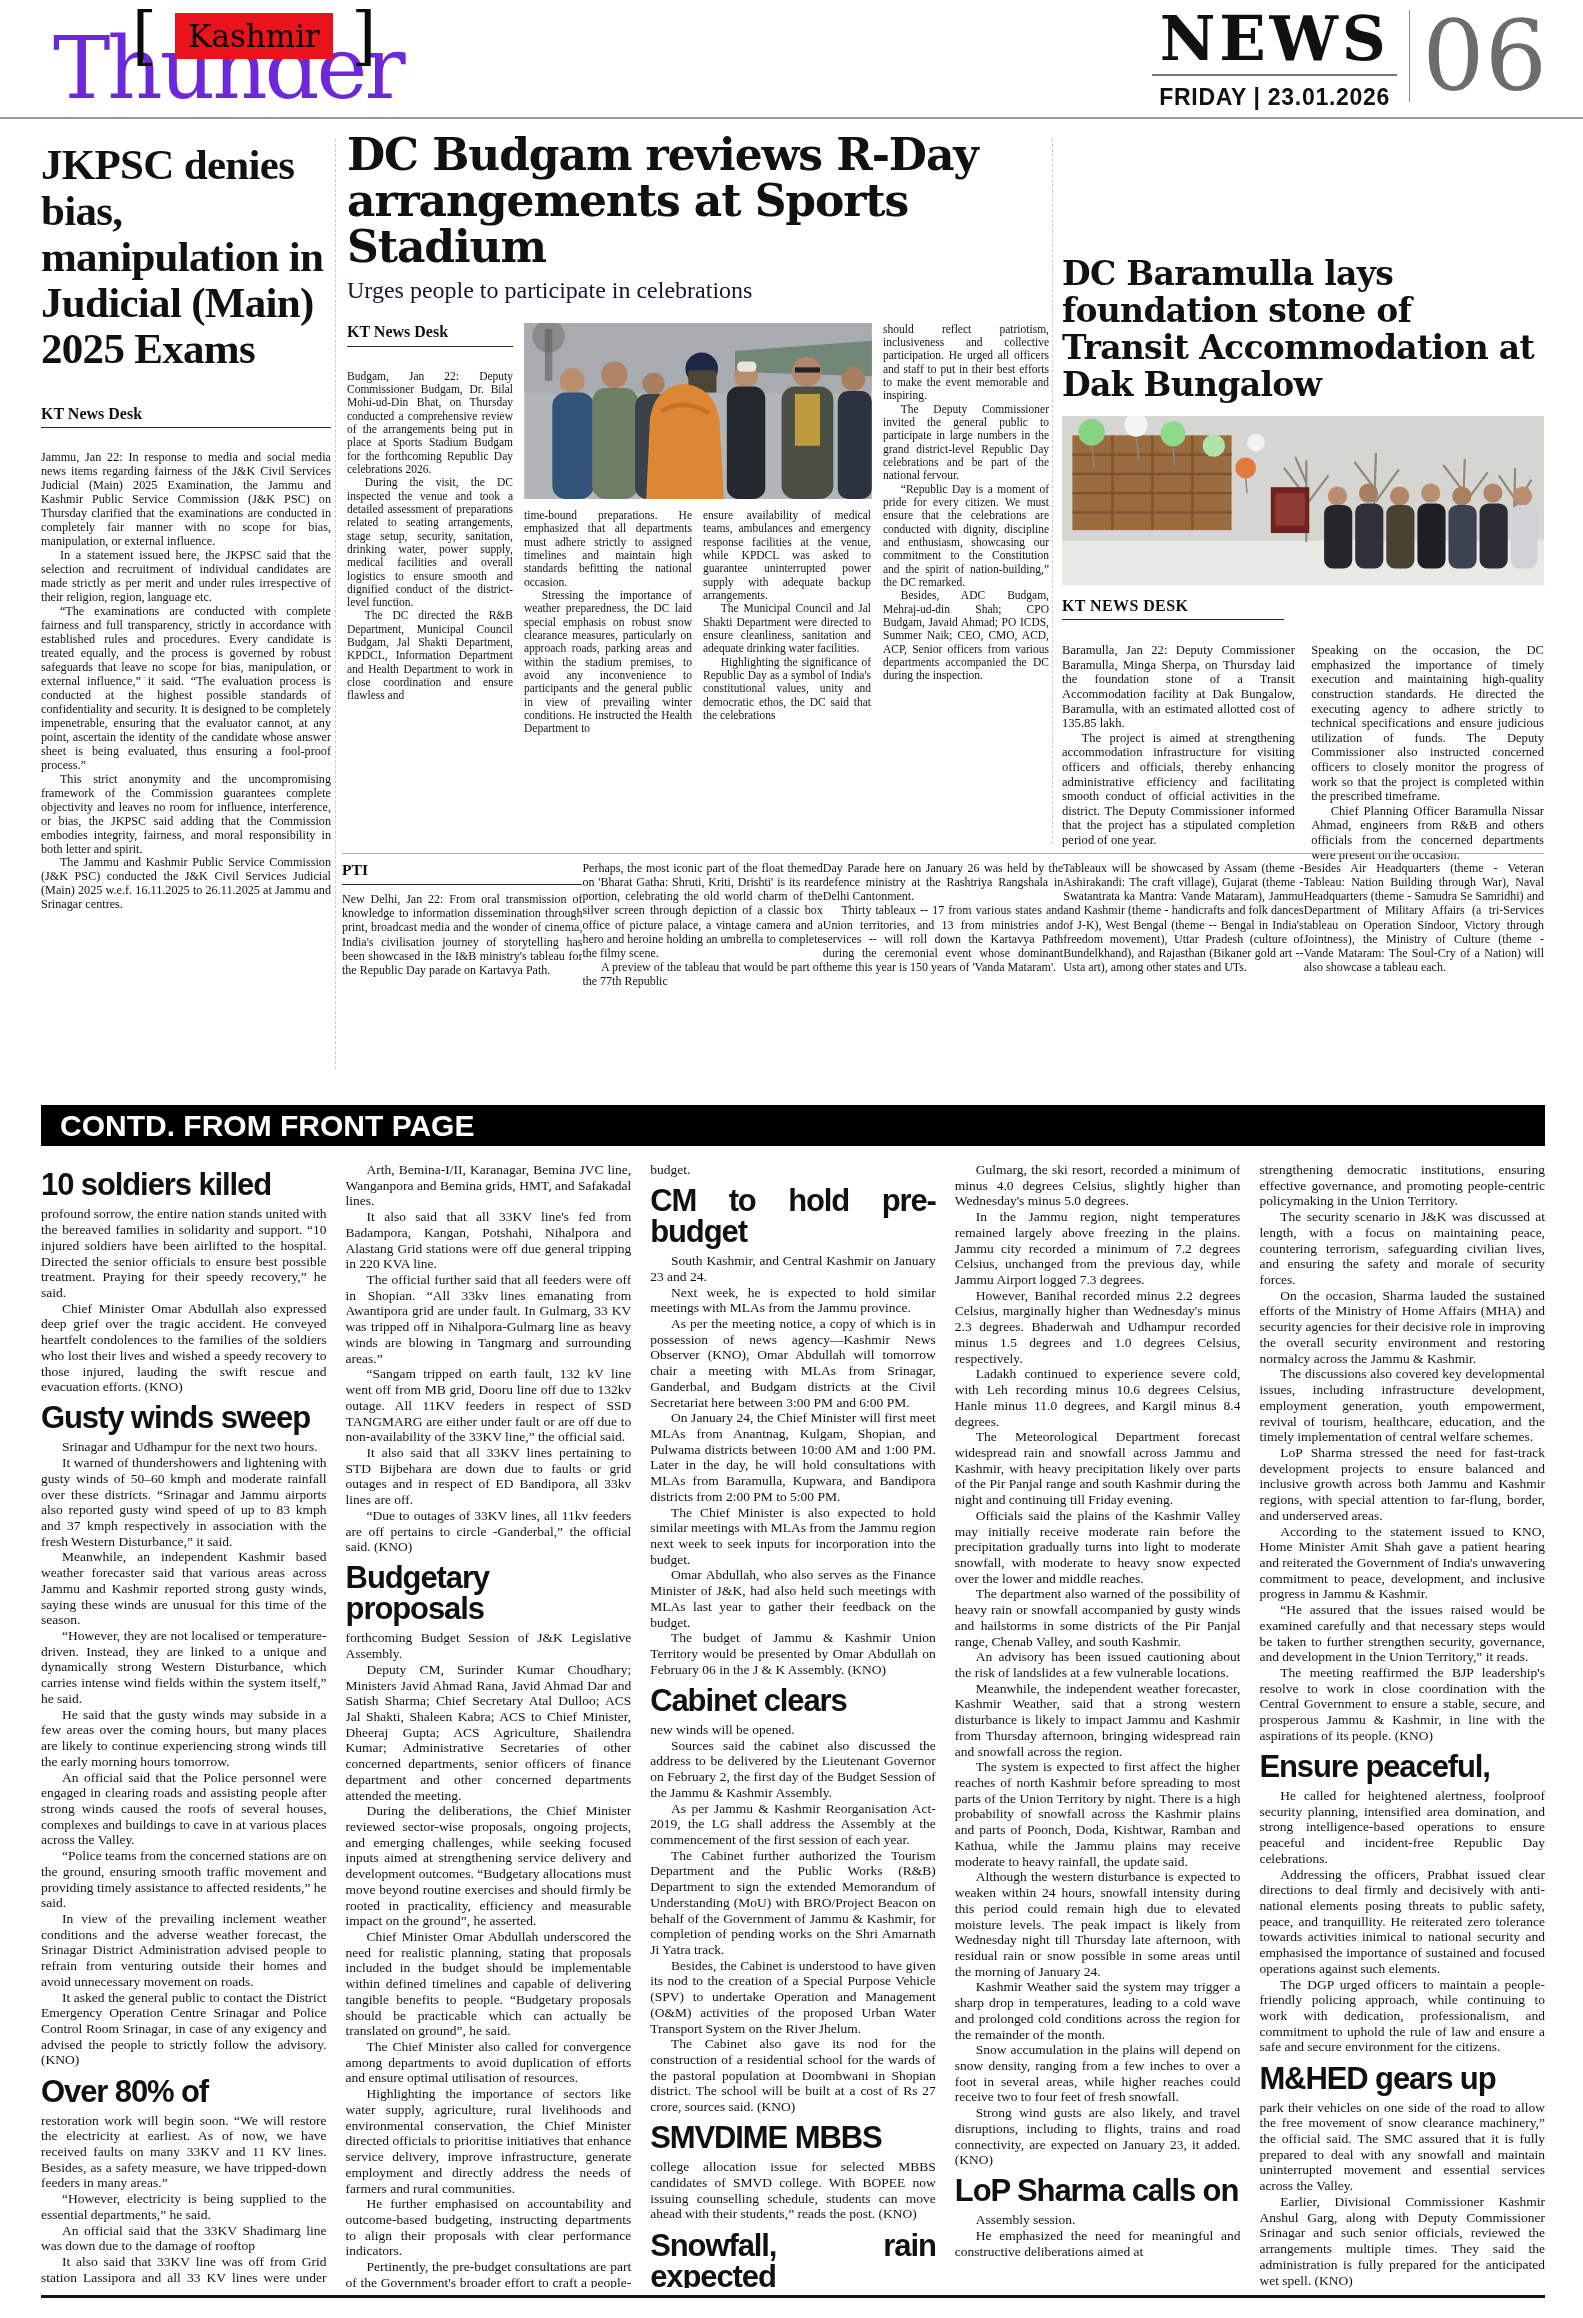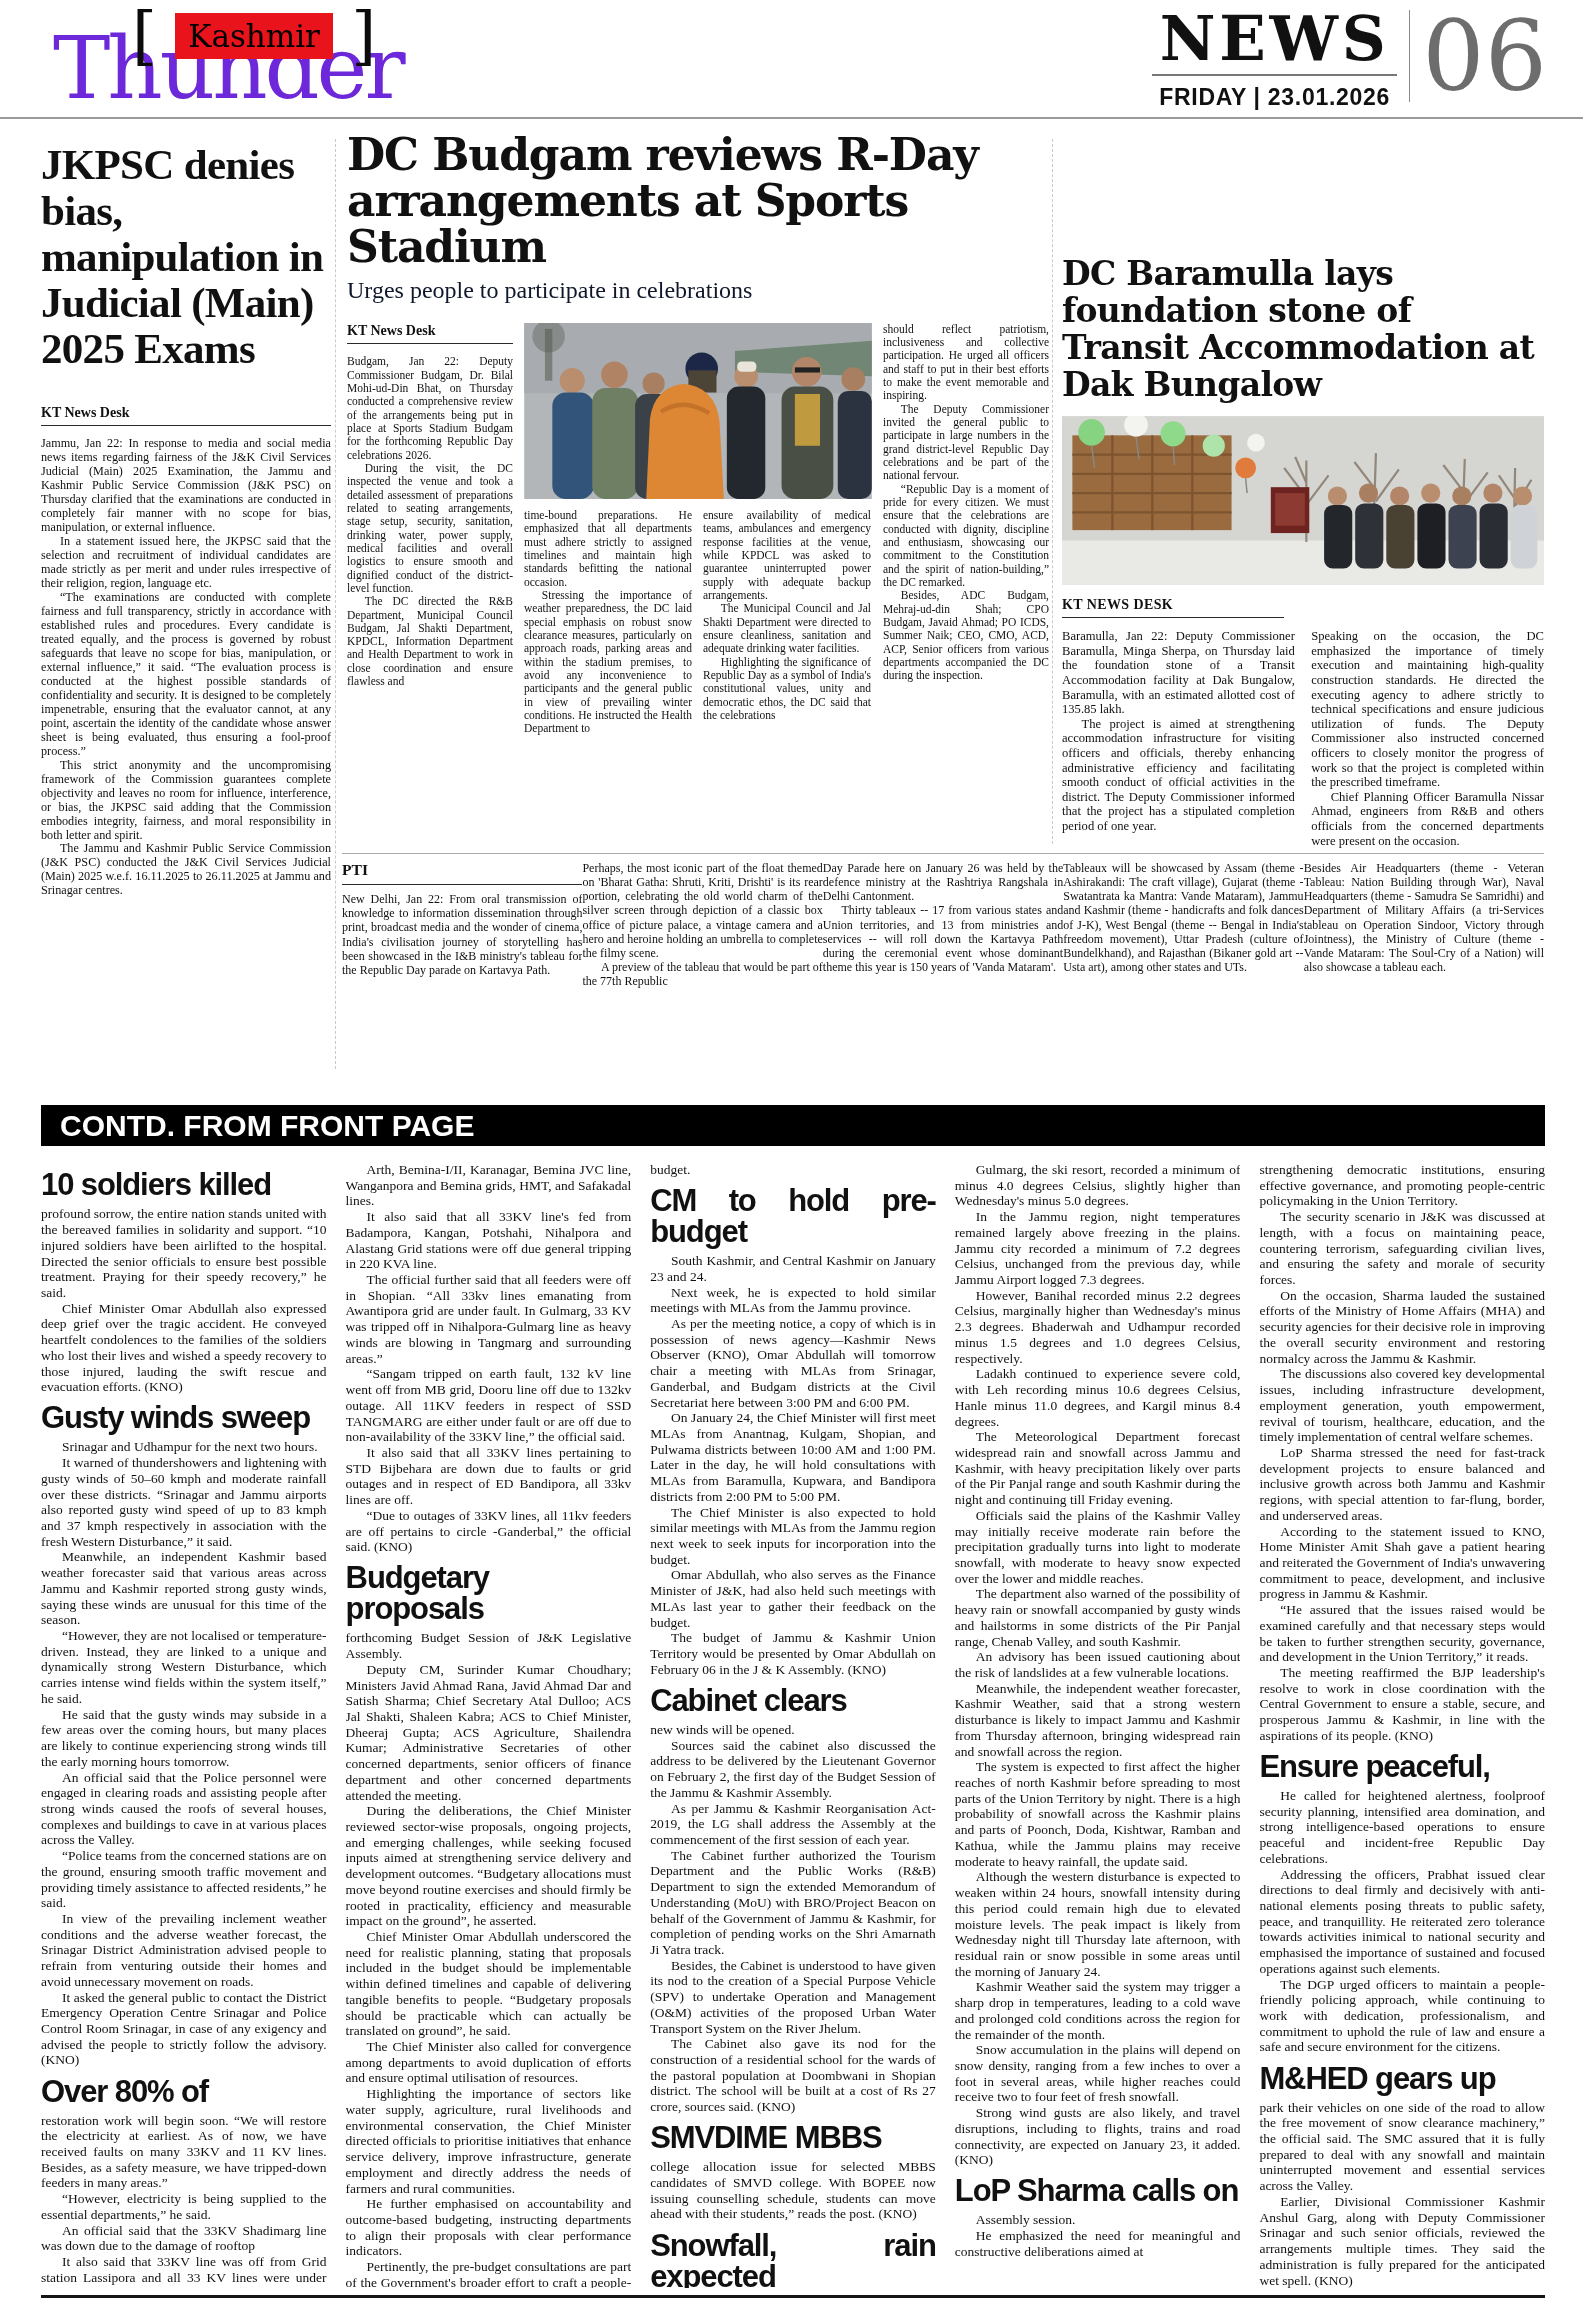--- a/index.html
+++ b/index.html
@@ -24,22 +24,22 @@
   #news-date{font-family:"Liberation Sans",sans-serif;font-size:23px;font-weight:bold;
              letter-spacing:0.7px;margin-top:7.4px;}
   #mast-div{width:1.5px;background:#8a8a8a;}
   #page-num{font-family:"DejaVu Serif",serif;font-size:98px;color:#6d6d6d;line-height:.9;padding-top:1.5px;}
   #header-rule{position:absolute;left:0;top:117px;width:1584px;height:2.2px;background:#9a9a9a;}
   
   .vrule{position:absolute;border-left:1.5px dashed #c9c9c9;}
   #vr1{left:335px;top:139px;height:930px;}
   #vr2{left:1052px;top:139px;height:705px;}
   
-  .byline{font-size:14px;font-weight:bold;border-bottom:1.5px solid #2b2b2b;padding-bottom:4.4px;
-          margin-bottom:11px;}
+  .byline{font-size:16px;font-weight:bold;border-bottom:1.5px solid #2b2b2b;padding-bottom:4.4px;
+          margin-bottom:23px;}
   .byline.caps{text-transform:uppercase;letter-spacing:0.4px;}
   .serif-head{font-family:"DejaVu Serif",serif;font-weight:bold;letter-spacing:-0.7px;margin:0;}
   
   #jkpsc{position:absolute;left:41px;top:142px;width:290px;}
   #jkpsc h2{font-size:43px;line-height:1.07;margin-bottom:33px;font-family:Liberation Serif, serif;}
   #jkpsc .body-text{font-size:12.2px;line-height:1.145;height:495px;overflow:hidden;}
   
   #budgam{position:absolute;left:347px;top:132px;width:702px;}
   #budgam h1{font-size:44px;line-height:1.04;letter-spacing:-1.1px;margin:0;}
   #budgam .subhead{font-size:24px;margin-top:7.4px;color:#0f172a;}

